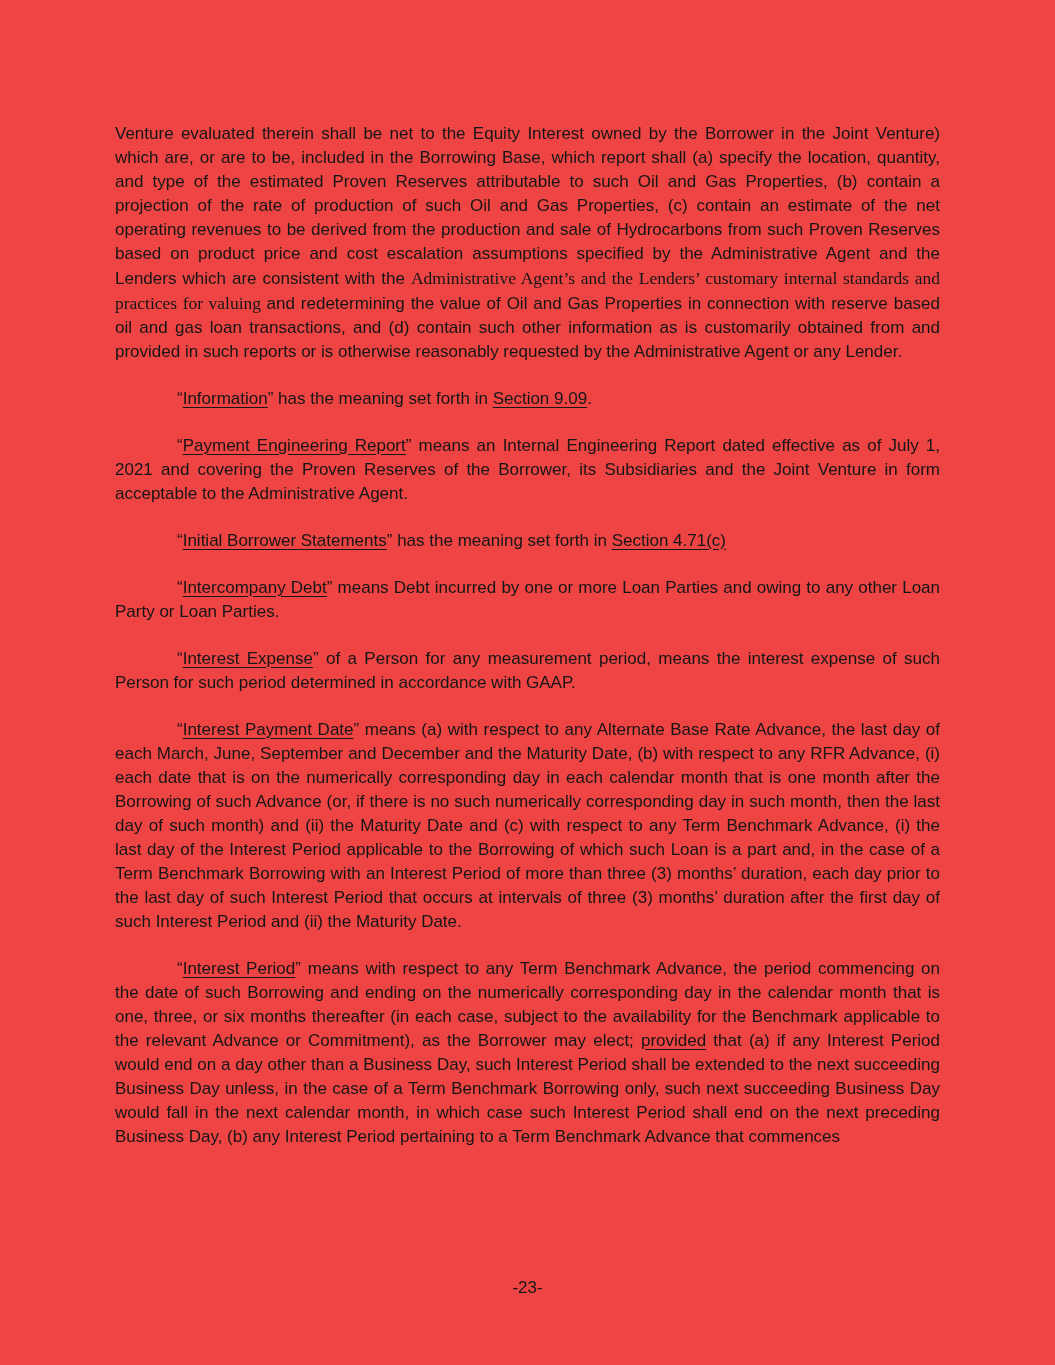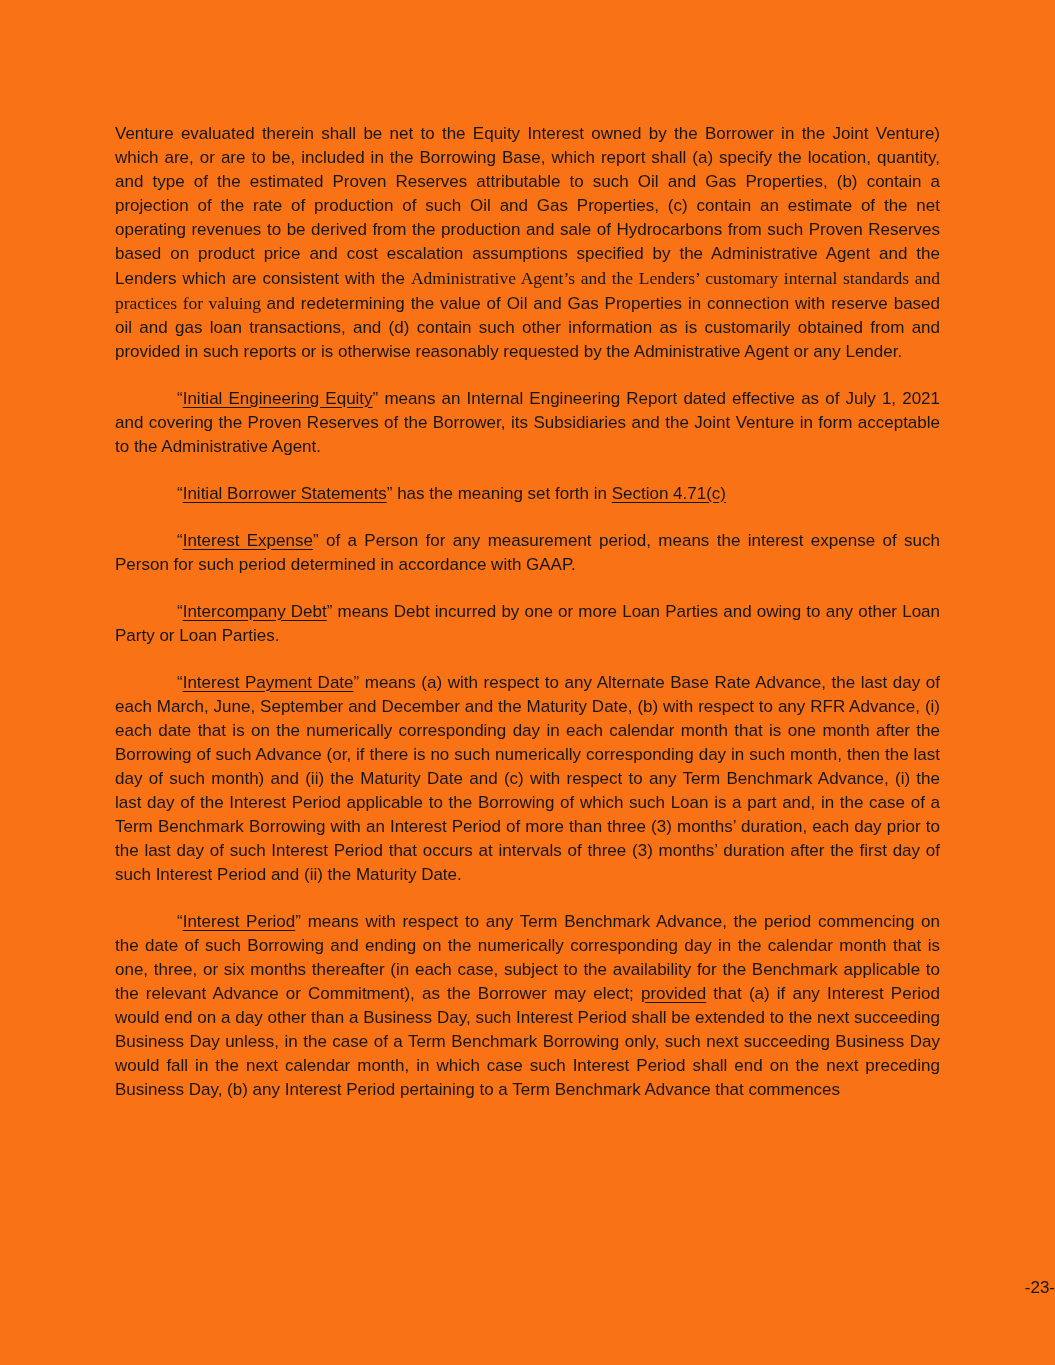--- a/index.html
+++ b/index.html
@@ -5,21 +5,21 @@
   html, body {
     margin: 0;
     padding: 0;
     background: #ffffff;
   }
   .page {
     position: relative;
     box-sizing: border-box;
     width: 1055px;
     height: 1365px;
-    background: #f97316;
+    background: #ef4444;
     font-family: "Liberation Sans", sans-serif;
     font-size: 17px;
     line-height: 24px;
     color: #161616;
     padding: 122px 115px 0 115px;
     overflow: hidden;
   }
   .body-text .para {
     margin: 0 0 23px 0;
     text-align: justify;
@@ -33,32 +33,33 @@
   }
   .seg-serif {
     font-family: "Liberation Serif", serif;
     font-size: 17.5px;
   }
   .footer {
     position: absolute;
     top: 1276px;
     left: 0;
     width: 100%;
-    text-align: right;
+    text-align: center;
     font-size: 17px;
     color: #161616;
   }
 </style>
 </head>
 <body>
 
 <div class="page">
   <div class="body-text">
       <p class="para"><span>Venture evaluated therein shall be net to the Equity Interest owned by the Borrower in the Joint Venture) which are, or are to be, included in the Borrowing Base, which report shall (a) specify the location, quantity, and type of the estimated Proven Reserves attributable to such Oil and Gas Properties, (b) contain a projection of the rate of production of such Oil and Gas Properties, (c) contain an estimate of the net operating revenues to be derived from the production and sale of Hydrocarbons from such Proven Reserves based on product price and cost escalation assumptions specified by the Administrative Agent and the Lenders which are consistent with the </span><span class="seg-serif">Administrative Agent’s and the Lenders’ customary internal standards and practices for valuing </span><span>and redetermining the value of Oil and Gas Properties in connection with reserve based oil and gas loan transactions, and (d) contain such other information as is customarily obtained from and provided in such reports or is otherwise reasonably requested by the Administrative Agent or any Lender.</span></p>
-      <p class="para indent"><span>“</span><span class="seg-underline">Initial Engineering Equity</span><span>” means an Internal Engineering Report dated effective as of July 1, 2021 and covering the Proven Reserves of the Borrower, its Subsidiaries and the Joint Venture in form acceptable to the Administrative Agent.</span></p>
+      <p class="para indent"><span>“</span><span class="seg-underline">Information</span><span>” has the meaning set forth in </span><span class="seg-underline">Section 9.09</span><span>.</span></p>
+      <p class="para indent"><span>“</span><span class="seg-underline">Payment Engineering Report</span><span>” means an Internal Engineering Report dated effective as of July 1, 2021 and covering the Proven Reserves of the Borrower, its Subsidiaries and the Joint Venture in form acceptable to the Administrative Agent.</span></p>
       <p class="para indent"><span>“</span><span class="seg-underline">Initial Borrower Statements</span><span>” has the meaning set forth in </span><span class="seg-underline">Section 4.71(c)</span></p>
+      <p class="para indent"><span>“</span><span class="seg-underline">Intercompany Debt</span><span>” means Debt incurred by one or more Loan Parties and owing to any other Loan Party or Loan Parties.</span></p>
       <p class="para indent"><span>“</span><span class="seg-underline">Interest Expense</span><span>” of a Person for any measurement period, means the interest expense of such Person for such period determined in accordance with GAAP.</span></p>
-      <p class="para indent"><span>“</span><span class="seg-underline">Intercompany Debt</span><span>” means Debt incurred by one or more Loan Parties and owing to any other Loan Party or Loan Parties.</span></p>
       <p class="para indent"><span>“</span><span class="seg-underline">Interest Payment Date</span><span>” means (a) with respect to any Alternate Base Rate Advance, the last day of each March, June, September and December and the Maturity Date, (b) with respect to any RFR Advance, (i) each date that is on the numerically corresponding day in each calendar month that is one month after the Borrowing of such Advance (or, if there is no such numerically corresponding day in such month, then the last day of such month) and (ii) the Maturity Date and (c) with respect to any Term Benchmark Advance, (i) the last day of the Interest Period applicable to the Borrowing of which such Loan is a part and, in the case of a Term Benchmark Borrowing with an Interest Period of more than three (3) months’ duration, each day prior to the last day of such Interest Period that occurs at intervals of three (3) months’ duration after the first day of such Interest Period and (ii) the Maturity Date.</span></p>
       <p class="para indent"><span>“</span><span class="seg-underline">Interest Period</span><span>” means with respect to any Term Benchmark Advance, the period commencing on the date of such Borrowing and ending on the numerically corresponding day in the calendar month that is one, three, or six months thereafter (in each case, subject to the availability for the Benchmark applicable to the relevant Advance or Commitment), as the Borrower may elect; </span><span class="seg-underline">provided</span><span> that (a) if any Interest Period would end on a day other than a Business Day, such Interest Period shall be extended to the next succeeding Business Day unless, in the case of a Term Benchmark Borrowing only, such next succeeding Business Day would fall in the next calendar month, in which case such Interest Period shall end on the next preceding Business Day, (b) any Interest Period pertaining to a Term Benchmark Advance that commences</span></p>
     </div>
   <div class="footer">-23-</div>
 </div>
 
 </body></html>

